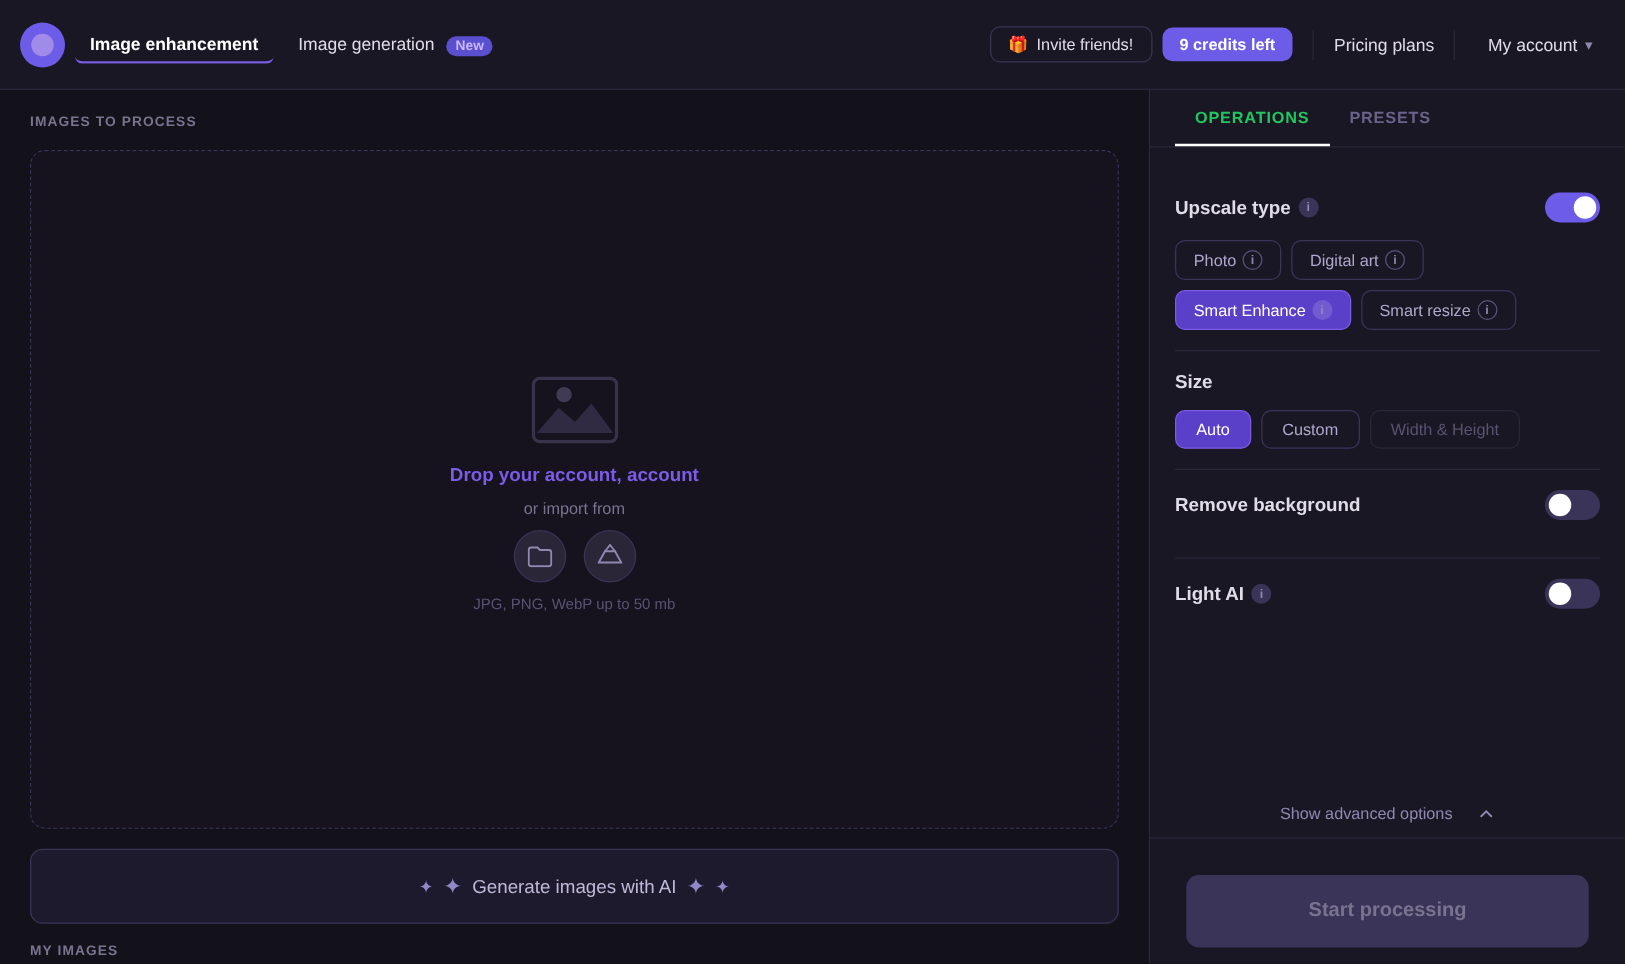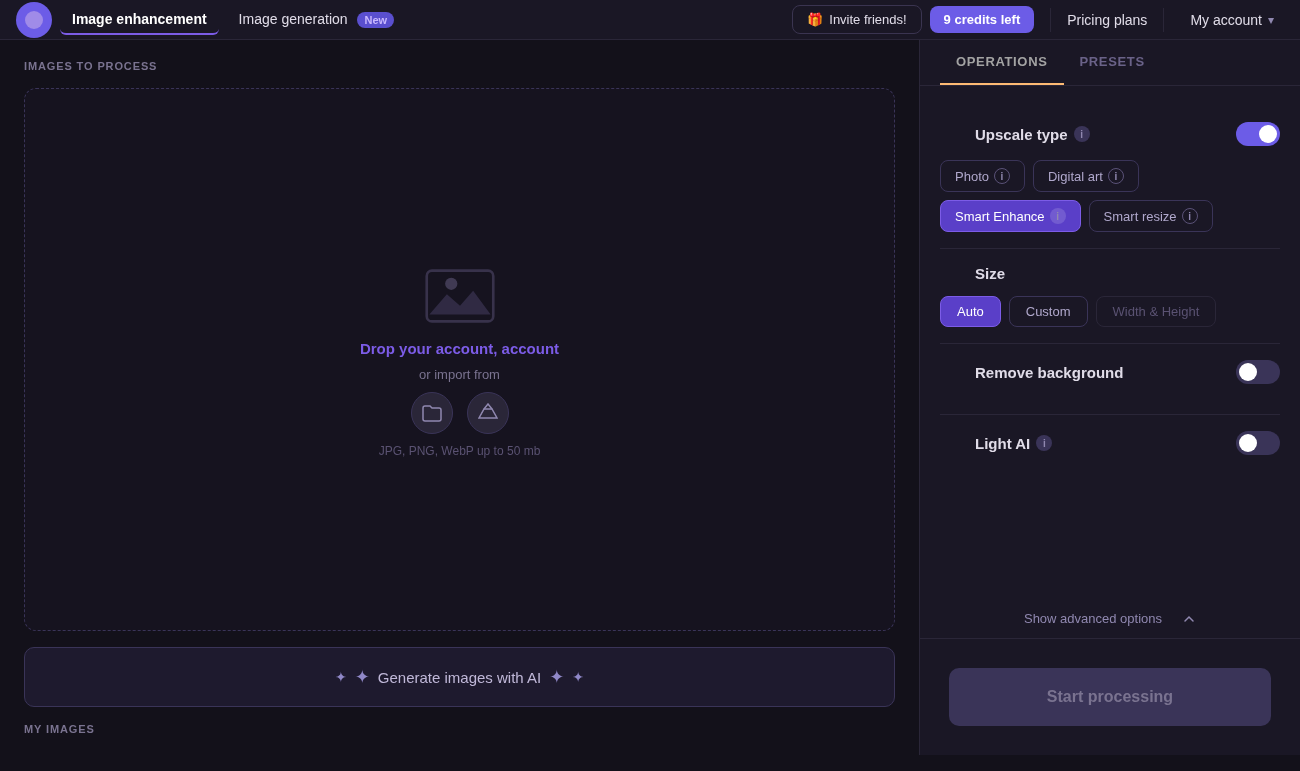--- a/index.html
+++ b/index.html
@@ -10,21 +10,21 @@
       font-size: 14px;
       height: 771px;
       width: 1300px;
       overflow: hidden;
     }
 
     
     .header {
       display: flex;
       align-items: center;
-      height: 40px;
+      height: 72px;
       padding: 0 16px;
       background: #1a1725;
       border-bottom: 1px solid #2a2638;
       gap: 8px;
     }
     .logo {
       width: 36px;
       height: 36px;
       background: #6c5ce7;
       border-radius: 50%;
@@ -239,22 +239,22 @@
     .tab {
       padding: 14px 16px;
       font-size: 13px;
       font-weight: 600;
       letter-spacing: 0.05em;
       text-transform: uppercase;
       cursor: pointer;
       color: #6a6288;
     }
     .tab.active {
-      color: #a3a3a3;
-      border-bottom: 2px solid #fdba74;
+      color: #22c55e;
+      border-bottom: 2px solid #ffffff;
     }
 
     
     .operations-panel {
       flex: 1;
       overflow-y: auto;
       padding: 20px;
       display: flex;
       flex-direction: column;
       gap: 0;
@@ -274,21 +274,20 @@
       justify-content: space-between;
       margin-bottom: 14px;
     }
     .op-title {
       display: flex;
       align-items: center;
       gap: 6px;
       font-size: 15px;
       font-weight: 600;
       color: #e0dce8;
-      margin-left: 35px;
     }
     .info-icon {
       width: 16px;
       height: 16px;
       border-radius: 50%;
       background: #3a3458;
       color: #9088b0;
       font-size: 10px;
       display: flex;
       align-items: center;

